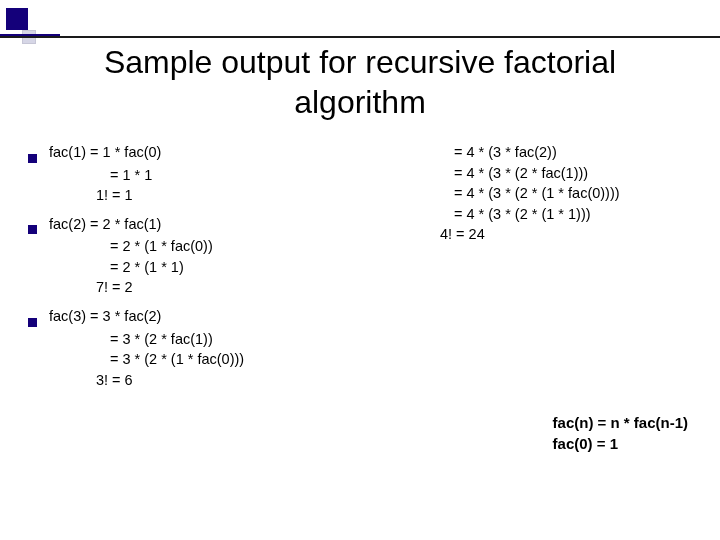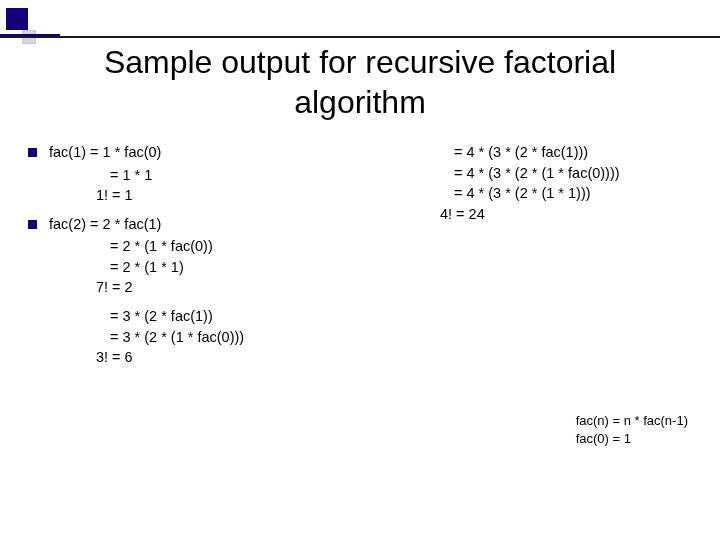--- a/index.html
+++ b/index.html
@@ -65,41 +65,41 @@
   }
   .col {
     flex: 1;
     font-size: 14.5px;
     color: #000;
     line-height: 1.42;
   }
   .group { margin-bottom: 8px; }
   .bullet-row {
     display: flex;
-    align-items: flex-start;
+    align-items: flex-end;
     gap: 12px;
     margin-bottom: 2px;
   }
   .bullet {
     width: 9px;
     height: 9px;
     background: #14007a;
     margin-top: 6px;
     flex-shrink: 0;
   }
   .bullet-row .text { flex: 1; }
   .sub { padding-left: 82px; }
   .sub-c { padding-left: 68px; }
   .col-r { position: relative; }
   .formula {
     position: absolute;
     right: 4px;
     top: 270px;
-    font-size: 13px;
-    font-weight: 400;
+    font-size: 15px;
+    font-weight: 700;
     text-align: left;
     line-height: 1.4;
   }
 </style>
 </head>
 <body>
 
 <div class="corner-deco">
   <div class="big"></div>
   <div class="small"></div>
@@ -124,30 +124,35 @@
       <div class="bullet-row">
         <div class="bullet"></div>
         <div class="text">fac(2) = 2 * fac(1)</div>
       </div>
       <div class="sub">= 2 * (1 * fac(0))</div>
       <div class="sub">= 2 * (1 * 1)</div>
       <div class="sub-c">7! = 2</div>
     </div>
 
     <div class="group">
+      <div class="bullet-row">
+        <div class="bullet"></div>
+        <div class="text">fac(3) = 3 * fac(2)</div>
+      </div>
       <div class="sub">= 3 * (2 * fac(1))</div>
       <div class="sub">= 3 * (2 * (1 * fac(0)))</div>
       <div class="sub-c">3! = 6</div>
     </div>
 
   </div>
 
   <div class="col col-r">
 
     <div class="group">
+      <div class="sub">= 4 * (3 * fac(2))</div>
       <div class="sub">= 4 * (3 * (2 * fac(1)))</div>
       <div class="sub">= 4 * (3 * (2 * (1 * fac(0))))</div>
       <div class="sub">= 4 * (3 * (2 * (1 * 1)))</div>
       <div class="sub-c">4!  = 24</div>
     </div>
 
     <div class="formula">
       <div>fac(n) = n *  fac(n-1)</div>
       <div>fac(0) = 1</div>
     </div>

